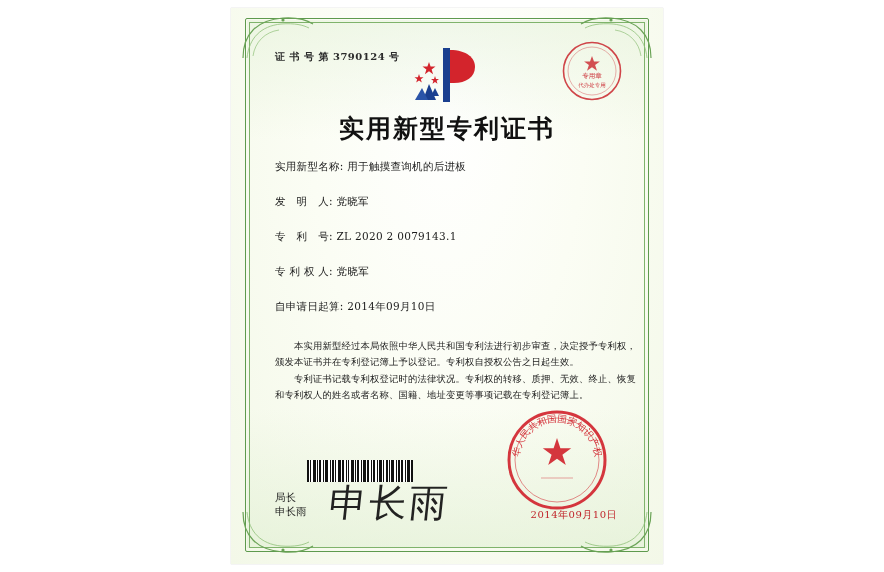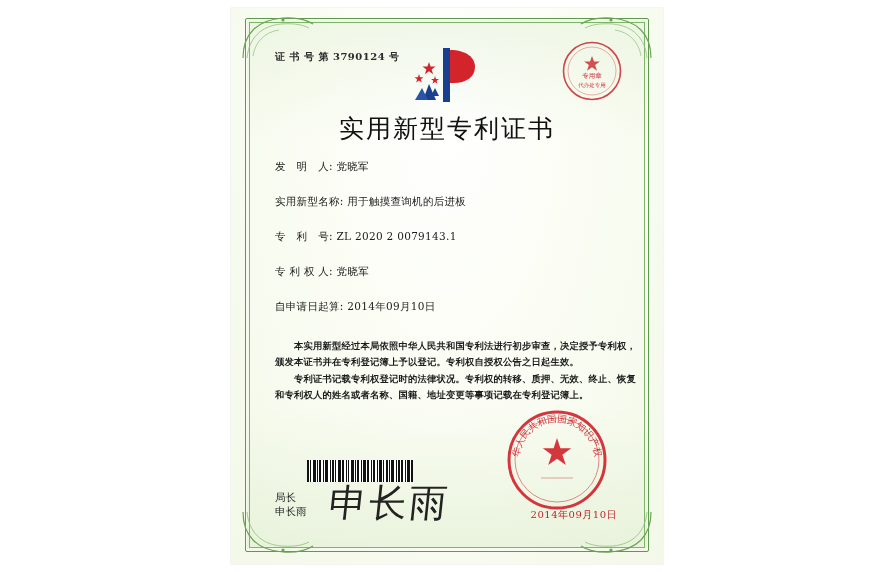--- a/index.html
+++ b/index.html
@@ -113,21 +113,21 @@
     text-align: right;
   }
   .stamp-top svg { display:block; }
 
   .title {
     position: absolute;
     left: 0; right: 0;
     top: 104px;
     text-align: center;
     font-family: "DejaVu Serif", "Liberation Serif", serif;
-    font-weight: normal;
+    font-weight: bold;
     font-size: 25px;
     letter-spacing: 2px;
     color: #111111;
   }
 
   .fields {
     position: absolute;
     left: 44px;
     top: 152px;
     right: 40px;
@@ -141,21 +141,20 @@
     letter-spacing: 0.3px;
   }
   .field-row .lbl { display: inline; }
   .field-row .val { display: inline; }
 
   .paras {
     position: absolute;
     left: 44px;
     right: 27px;
     top: 330px;
-    font-weight: bold;
   }
   .para {
     font-family: "DejaVu Serif", "Liberation Serif", serif;
     font-size: 9.3px;
     line-height: 16px;
     color: #1c1c1c;
     text-indent: 19px;
     text-align: justify;
     margin: 0 0 1px 0;
     letter-spacing: 0.2px;
@@ -299,26 +298,26 @@
           <path d="M31 16 l2 5.6 5.9 0 -4.8 3.5 1.9 5.7 -5-3.5 -5 3.5 1.9-5.7 -4.8-3.5 5.9 0 Z" fill="#c9242c" opacity="0.8"></path>
           <text x="31" y="38" text-anchor="middle" font-size="6.5" fill="#c9242c" font-family="DejaVu Sans, sans-serif" opacity="0.9">专用章</text>
           <text x="31" y="47" text-anchor="middle" font-size="5.5" fill="#c9242c" font-family="DejaVu Sans, sans-serif" opacity="0.9">代办处专用</text>
         </svg>
       </div>
 
       <div class="title">实用新型专利证书</div>
 
       <div class="fields">
         <div class="field-row">
+          <span class="lbl">实用新型名称:</span>
+          <span class="val">用于触摸查询机的后进板</span>
+        </div>
+        <div class="field-row">
           <span class="lbl">发　明　人:</span>
           <span class="val">党晓军</span>
-        </div>
-        <div class="field-row">
-          <span class="lbl">实用新型名称:</span>
-          <span class="val">用于触摸查询机的后进板</span>
         </div>
         <div class="field-row">
           <span class="lbl">专　利　号:</span>
           <span class="val">ZL 2020 2 0079143.1</span>
         </div>
         <div class="field-row">
           <span class="lbl">专 利 权 人:</span>
           <span class="val">党晓军</span>
         </div>
         <div class="field-row">

